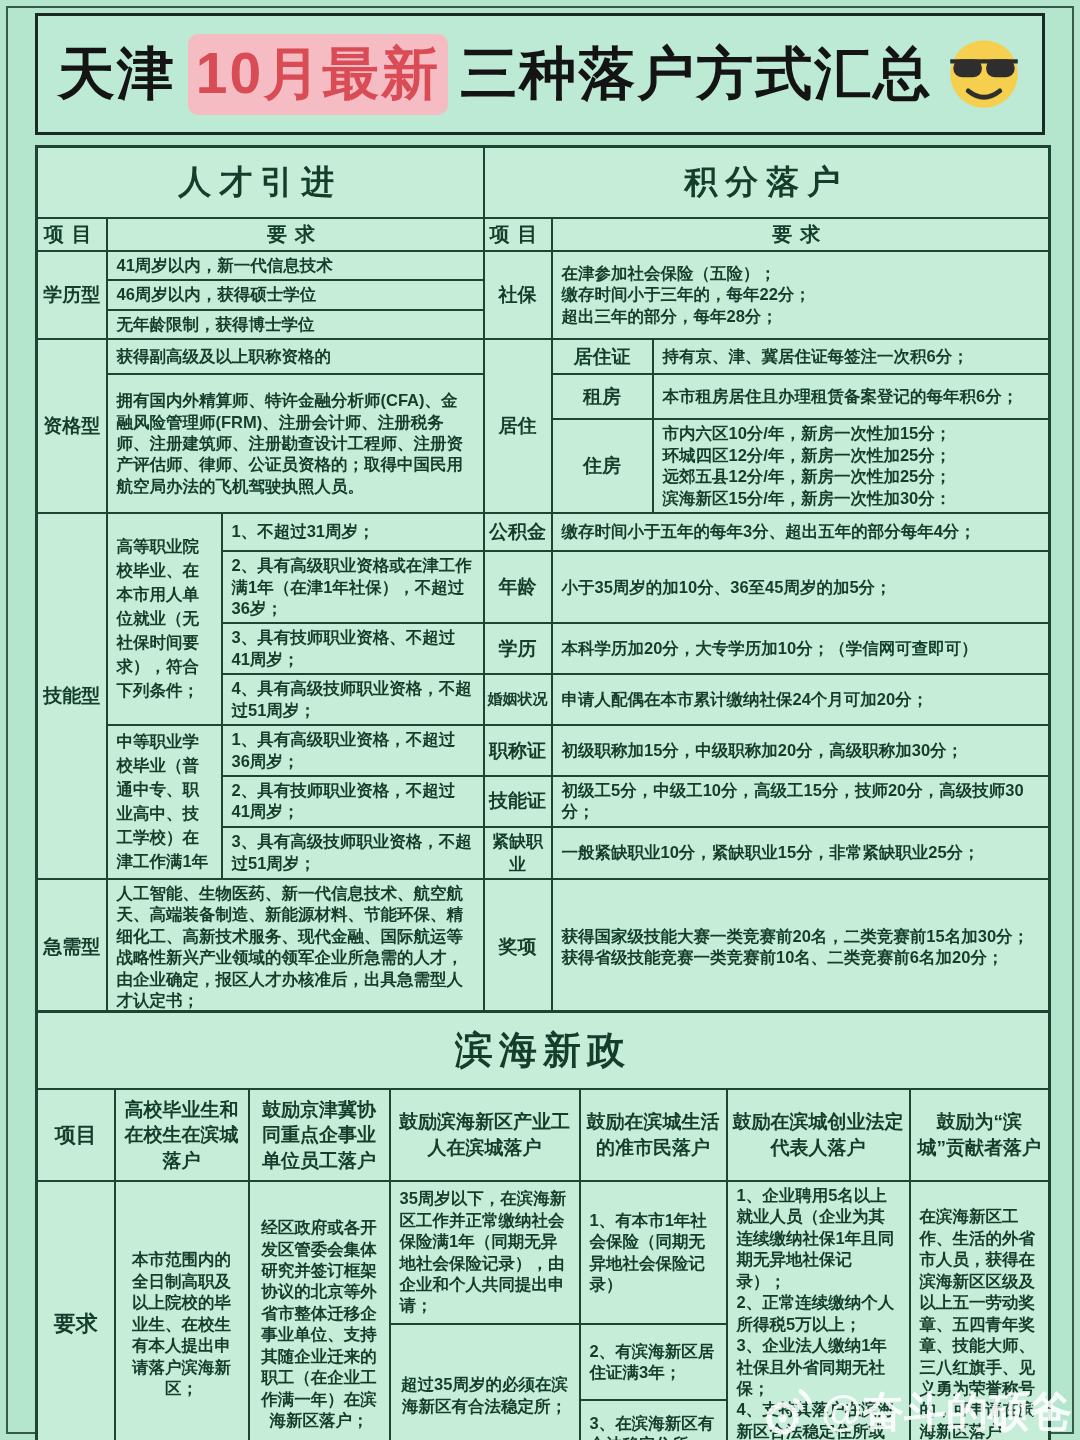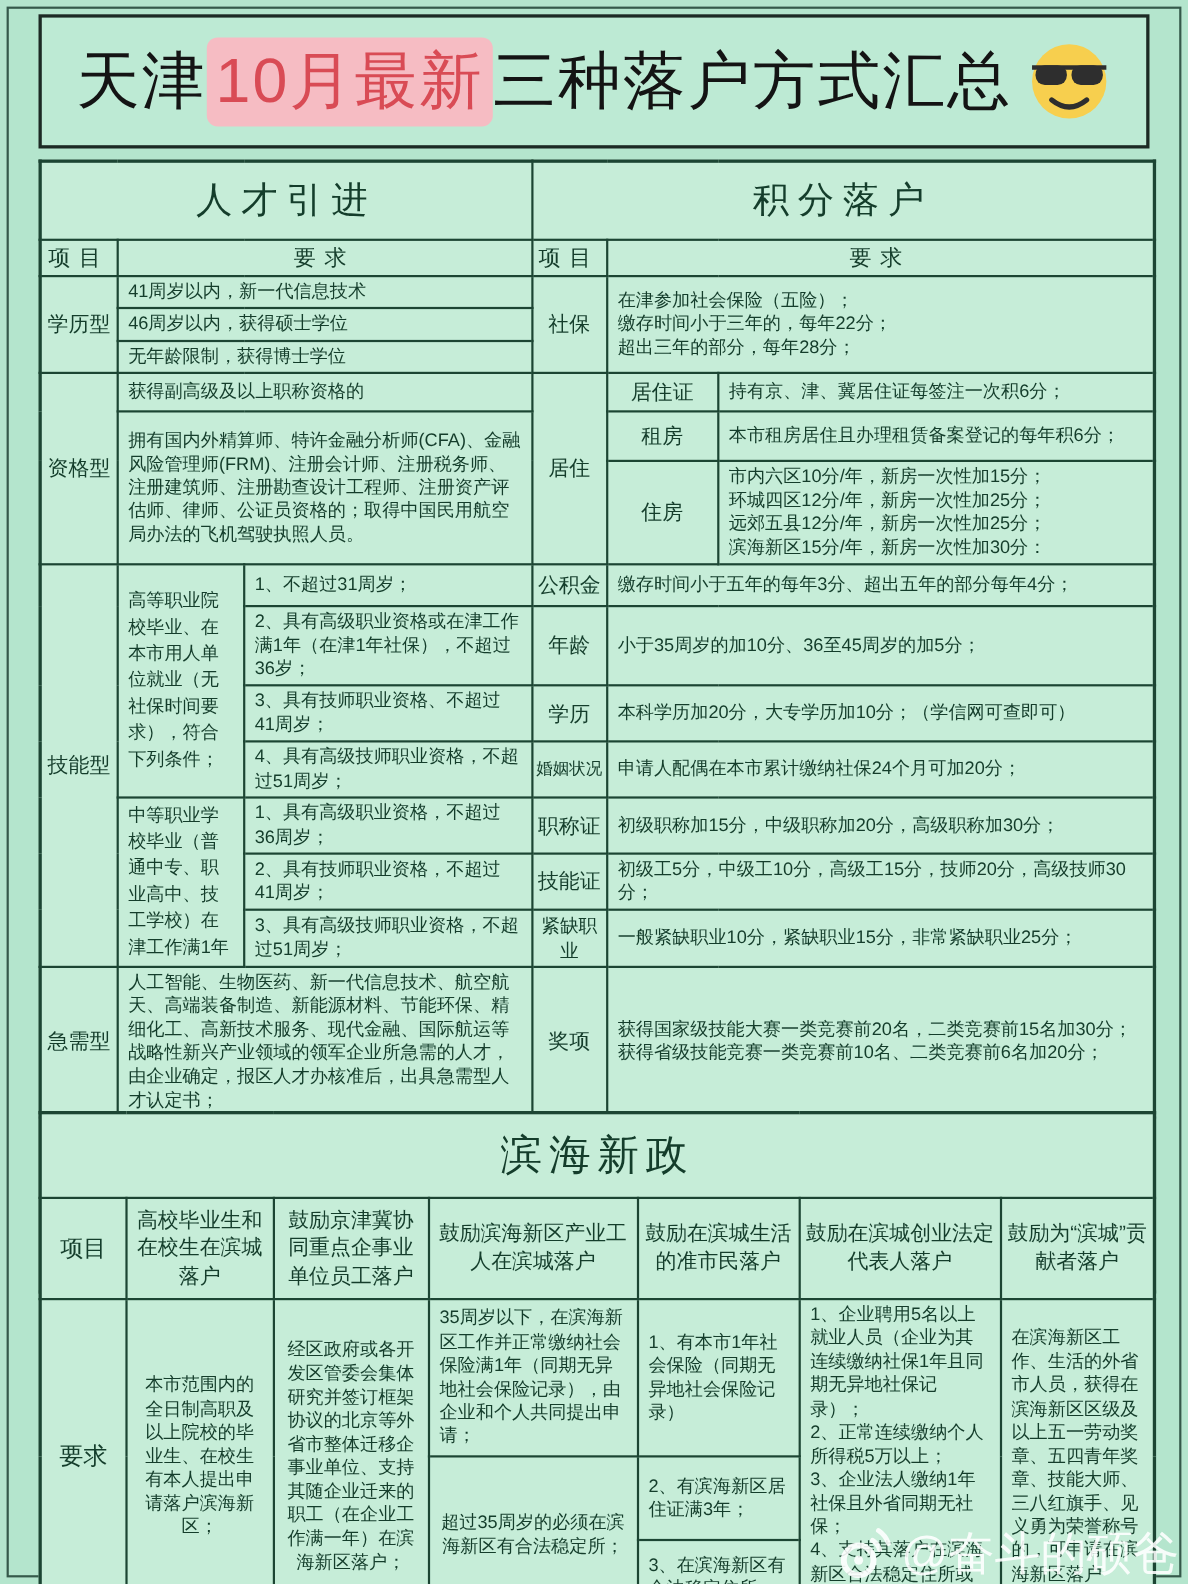--- a/index.html
+++ b/index.html
@@ -1,30 +1,30 @@
 <!DOCTYPE html>
 <html><head>
 <meta charset="utf-8">
 <style>
   * { margin:0; padding:0; box-sizing:border-box; }
   html,body { width:1080px; }
   .page {
     position:relative; width:1080px; height:1440px;
     background:#b4e5cd;
     font-family:"Liberation Sans", sans-serif;
-    font-weight:normal; color:#143d2b; overflow:hidden;
+    font-weight:bold; color:#143d2b; overflow:hidden;
   }
   .frame { position:absolute; inset:6px; border:2px solid #35594а; border:2px solid #35594a; pointer-events:none; }
   .title-box {
     position:absolute; left:35px; top:13px; width:1010px; height:122px;
     border:3px solid #1c2a24; background:#bdead4;
     display:flex; align-items:center; justify-content:center;
     font-size:57px; color:#141414; letter-spacing:2px; white-space:nowrap;
   }
-  .hl { color:#d94b55; background:#f6bcc3; border-radius:10px; padding:2px 8px; margin:0 0; }
+  .hl { color:#d94b55; background:#f6bcc3; border-radius:10px; padding:2px 8px; margin:0 12px; }
   .title-emoji { margin-left:14px; display:inline-flex; }
   table { border-collapse:collapse; table-layout:fixed; }
   .tbl { position:absolute; left:35px; background:#c6edd8; border:3px solid #1c4533; }
   td { border:2px solid #1c4533; vertical-align:middle; overflow:hidden; }
   .sec  { text-align:center; font-size:33px; letter-spacing:8px; padding:12px; }
   .big  { font-size:38px; letter-spacing:6px; }
   .lblh { text-align:center; font-size:20px; letter-spacing:8px; }
   .lbl  { text-align:center; font-size:19px; padding:2px;margin-top:12px; }
   .req  { font-size:16.5px; line-height:1.3; padding:3px 9px; text-align:left; }
   .ctr  { text-align:center; }

